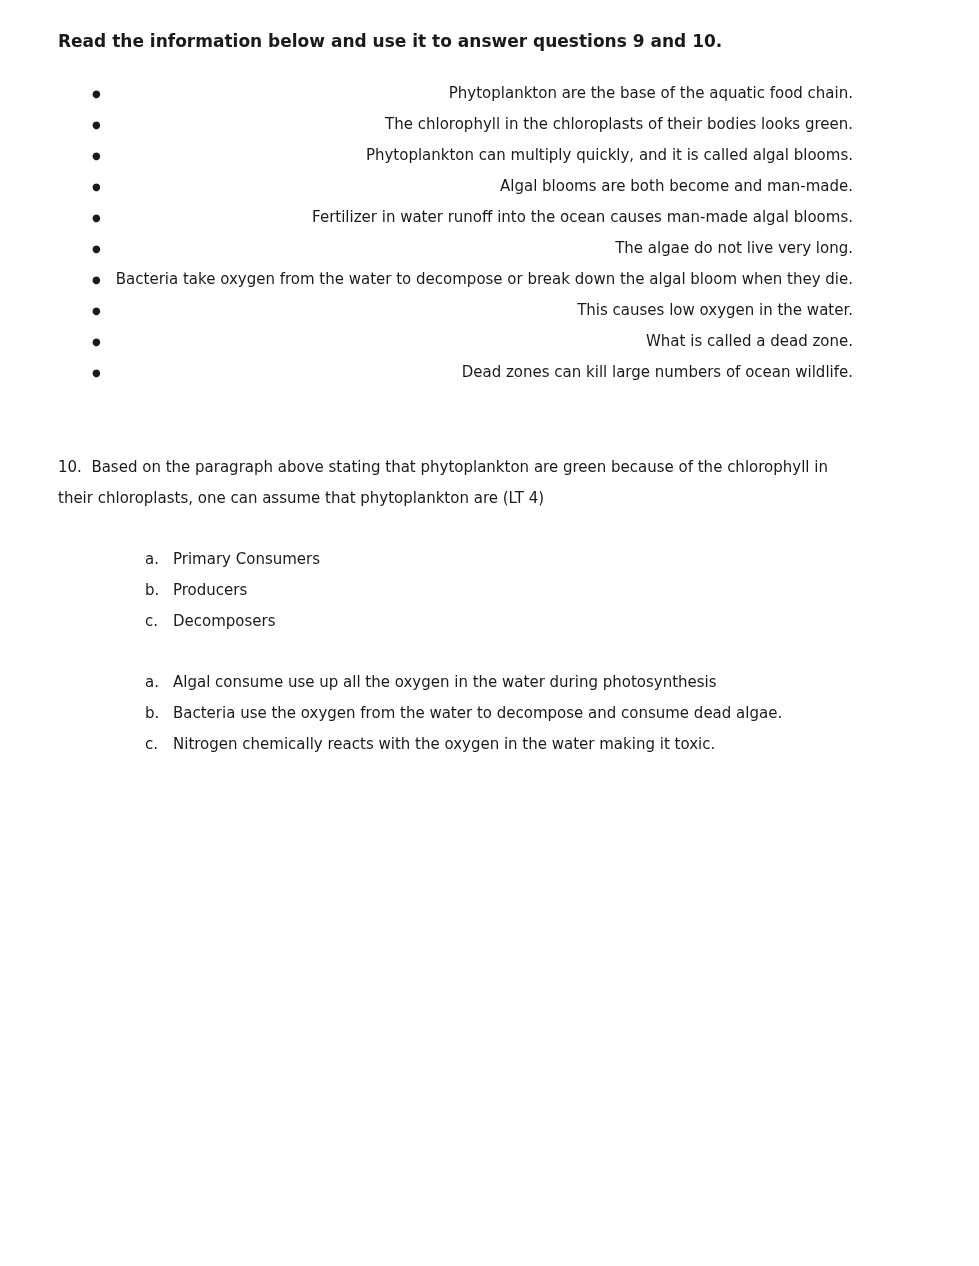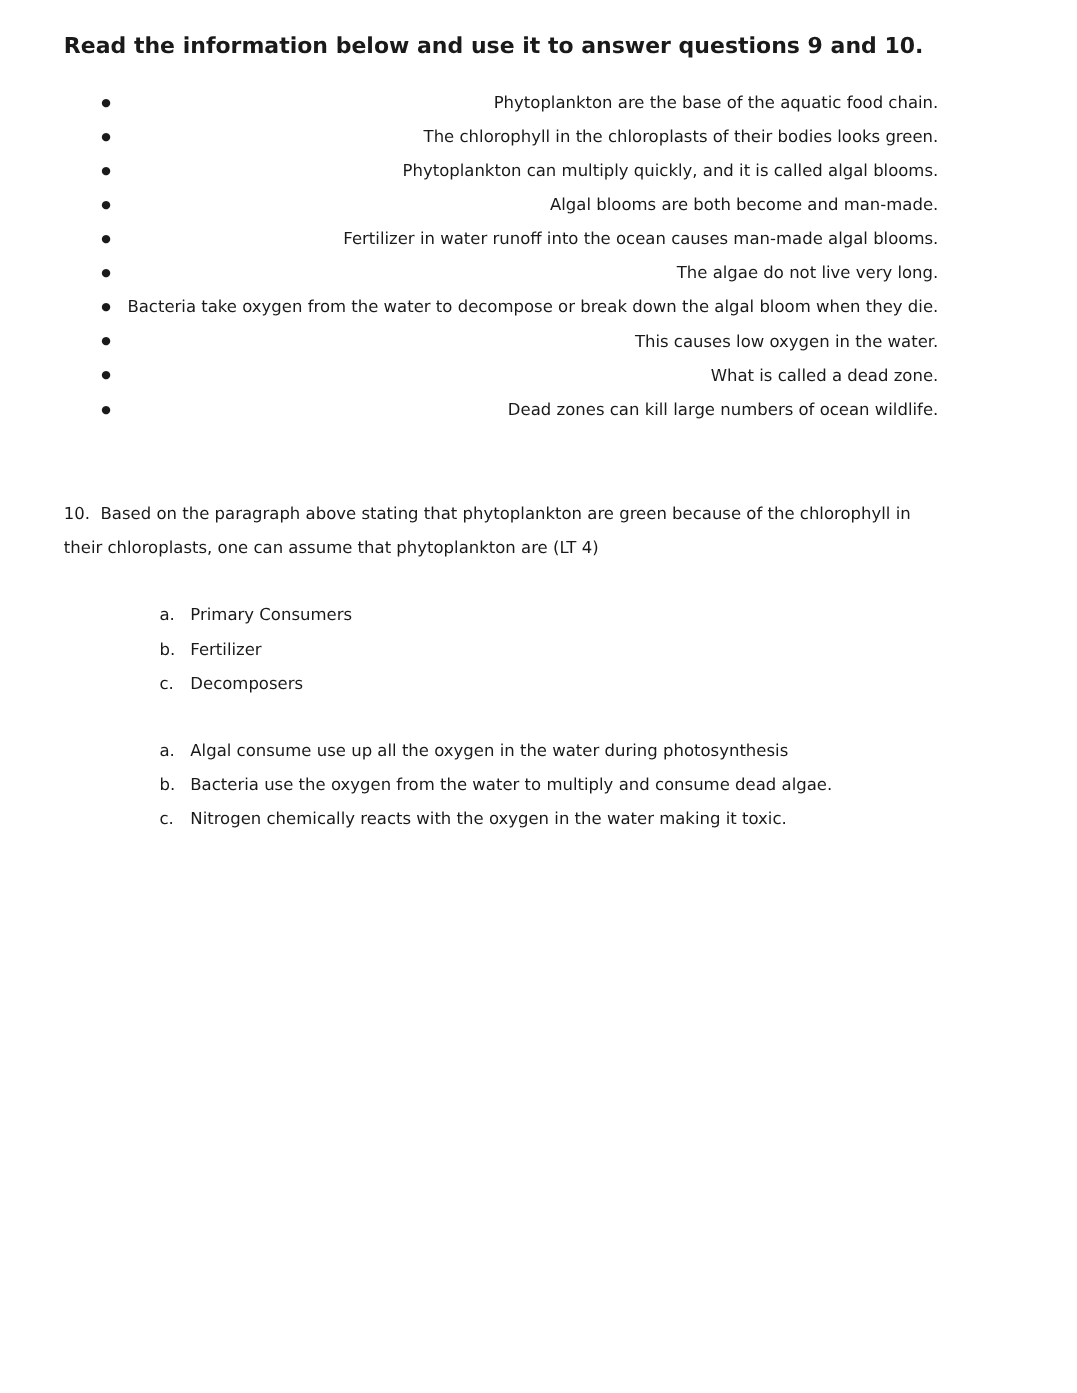--- a/index.html
+++ b/index.html
@@ -14,21 +14,21 @@
     background: #ffffff;
     box-sizing: border-box;
     padding: 30px 40px 40px 58px;
     font-family: "DejaVu Sans", "Liberation Sans", sans-serif;
     font-size: 15px;
     color: #1a1a1a;
     overflow: hidden;
   }
   .heading {
     margin: 0;
-    font-size: 20px;
+    font-size: 17px;
     font-weight: bold;
     line-height: 22px;
     white-space: pre-wrap;
   }
   .info-list {
     list-style: none;
     margin: 26px 0 0 0;
     padding: 0;
   }
   .info-item {
@@ -128,37 +128,37 @@
 
   <p class="question q10">10.  Based on the paragraph above stating that phytoplankton are green because of the chlorophyll in their chloroplasts, one can assume that phytoplankton are (LT 4)</p>
 
   <div class="options">
     <div class="option">
       <span class="option-letter">a.</span>
       <span class="option-text">Primary Consumers</span>
     </div>
     <div class="option">
       <span class="option-letter">b.</span>
-      <span class="option-text">Fertilizer</span>
+      <span class="option-text">Producers</span>
     </div>
     <div class="option">
       <span class="option-letter">c.</span>
       <span class="option-text">Decomposers</span>
     </div>
   </div>
 
 
   <div class="options">
     <div class="option">
       <span class="option-letter">a.</span>
       <span class="option-text">Algal consume use up all the oxygen in the water during photosynthesis</span>
     </div>
     <div class="option">
       <span class="option-letter">b.</span>
-      <span class="option-text">Bacteria use the oxygen from the water to multiply and consume dead algae.</span>
+      <span class="option-text">Bacteria use the oxygen from the water to decompose and consume dead algae.</span>
     </div>
     <div class="option">
       <span class="option-letter">c.</span>
       <span class="option-text">Nitrogen chemically reacts with the oxygen in the water making it toxic.</span>
     </div>
   </div>
 
 </div>
 
 </body></html>

